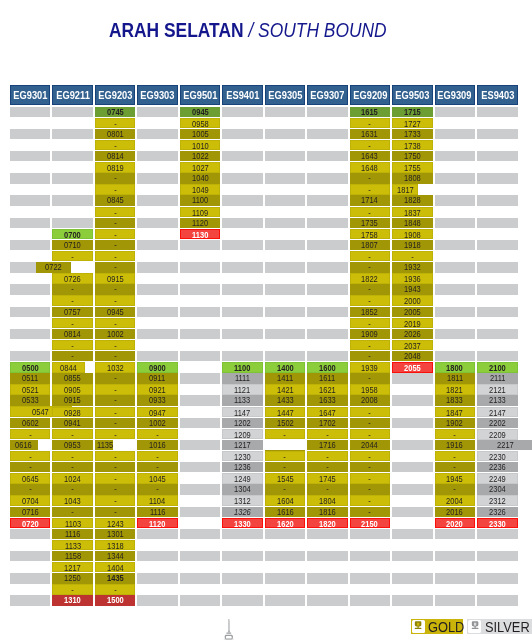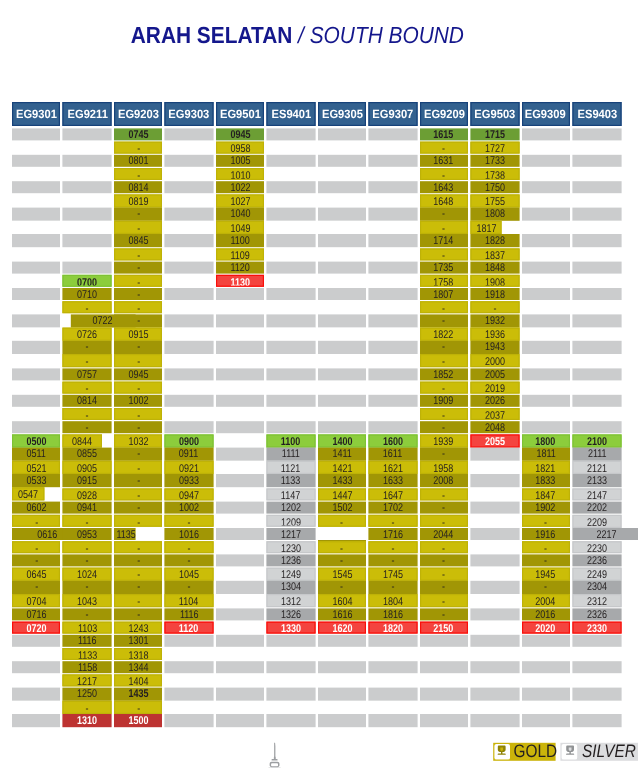--- a/index.html
+++ b/index.html
@@ -15,21 +15,21 @@
   .cell{position:absolute;box-sizing:border-box;height:10.4px;font-size:9.4px;text-align:center;line-height:10.4px;color:#231f20;white-space:nowrap;overflow:hidden;}
   .cell>span{display:inline-block;transform:scaleX(0.80);}
   .e0{background:var(--c-e0,#cbcccd);} .e1{background:#ffffff;}
   .y0{background:var(--c-y0,#a19605);} .y1{background:var(--c-y1,#cbbd08);border:1px solid #bfb207;}
   .g0{background:var(--c-g0,#6c9e34);font-weight:bold;} .g1{background:var(--c-g1,#8ccd3c);font-weight:bold;border:1px solid #7ec235;}
   .r0{background:var(--c-r0,#bd3331);color:#fff;font-weight:bold;} .r1{background:var(--c-r1,#f4443f);color:#fff;font-weight:bold;border:1px solid #fa0f0a;}
   .s0{background:var(--c-s0,#a7a9ab);} .s1{background:var(--c-s1,#d1d3d4);border:1px solid #c6c8ca;}
   #legend{position:absolute;left:410.7px;top:619px;display:flex;gap:4.3px;}
   .badge{display:flex;align-items:center;height:15px;padding:0 0 0 1.0px;overflow:visible;font-size:15px;font-weight:normal;box-sizing:border-box;}
   .badge .lb{display:inline-block;transform:scaleX(0.855);transform-origin:left center;}
-  .gold{width:52.3px;} .silver{width:66px;font-style:italic;}
+  .gold{width:52.3px;} .silver{width:66px;}
   .badge .lb{white-space:nowrap;}
   .gold{background:var(--c-gold,#cbb40a);color:#231f20;}
   .silver{background:var(--c-silver,#dcdddf);color:#231f20;}
   
   .badge .ic{width:13px;height:12.7px;background:#fff;border-radius:1.6px;margin:1.4px 3.6px 0 0;display:flex;align-items:flex-start;justify-content:center;flex:none;align-self:flex-start;}
   #tower{position:absolute;left:220.2px;top:617.4px;width:18px;height:24px;overflow:hidden;}
 </style>
 </head>
 <body>
 
@@ -210,21 +210,21 @@
       <div class="cell e1" style="left: 127.41px; top: 165.83px; width: 40.5px;"></div>
       <div class="cell e1" style="left: 169.88px; top: 165.83px; width: 40.5px;"></div>
       <div class="cell e1" style="left: 212.35px; top: 165.83px; width: 40.5px;"></div>
       <div class="cell e1" style="left: 254.82px; top: 165.83px; width: 40.5px;"></div>
       <div class="cell e1" style="left: 297.29px; top: 165.83px; width: 40.5px;"></div>
       <div class="cell y1" style="left: 339.76px; top: 165.83px; width: 40.5px;"><span>-</span></div>
       <div class="cell y1" style="left: 382.23px; top: 165.83px; width: 40.5px;"><span>-</span></div>
       <div class="cell e1" style="left: 424.7px; top: 165.83px; width: 40.5px;"></div>
       <div class="cell e1" style="left: 467.17px; top: 165.83px; width: 40.5px;"></div>
       <div class="cell e0" style="left: 0px; top: 176.94px; width: 40.5px;"></div>
-      <div class="cell y0" style="left: 49px; top: 176.94px; width: 54px;"><span>0722</span></div>
+      <div class="cell y0" style="left: 26px; top: 176.94px; width: 35px;"><span>0722</span></div>
       <div class="cell y0" style="left: 84.94px; top: 176.94px; width: 40.5px;"><span>-</span></div>
       <div class="cell e0" style="left: 127.41px; top: 176.94px; width: 40.5px;"></div>
       <div class="cell e0" style="left: 169.88px; top: 176.94px; width: 40.5px;"></div>
       <div class="cell e0" style="left: 212.35px; top: 176.94px; width: 40.5px;"></div>
       <div class="cell e0" style="left: 254.82px; top: 176.94px; width: 40.5px;"></div>
       <div class="cell e0" style="left: 297.29px; top: 176.94px; width: 40.5px;"></div>
       <div class="cell y0" style="left: 339.76px; top: 176.94px; width: 40.5px;"><span>-</span></div>
       <div class="cell y0" style="left: 382.23px; top: 176.94px; width: 40.5px;"><span>1932</span></div>
       <div class="cell e0" style="left: 424.7px; top: 176.94px; width: 40.5px;"></div>
       <div class="cell e0" style="left: 467.17px; top: 176.94px; width: 40.5px;"></div>
@@ -365,21 +365,21 @@
       <div class="cell y0" style="left: 84.94px; top: 310.26px; width: 40.5px;"><span>-</span></div>
       <div class="cell y0" style="left: 127.41px; top: 310.26px; width: 40.5px;"><span>0933</span></div>
       <div class="cell e0" style="left: 169.88px; top: 310.26px; width: 40.5px;"></div>
       <div class="cell s0" style="left: 212.35px; top: 310.26px; width: 40.5px;"><span>1133</span></div>
       <div class="cell y0" style="left: 254.82px; top: 310.26px; width: 40.5px;"><span>1433</span></div>
       <div class="cell y0" style="left: 297.29px; top: 310.26px; width: 40.5px;"><span>1633</span></div>
       <div class="cell y0" style="left: 339.76px; top: 310.26px; width: 40.5px;"><span>2008</span></div>
       <div class="cell e0" style="left: 382.23px; top: 310.26px; width: 40.5px;"></div>
       <div class="cell y0" style="left: 424.7px; top: 310.26px; width: 40.5px;"><span>1833</span></div>
       <div class="cell s0" style="left: 467.17px; top: 310.26px; width: 40.5px;"><span>2133</span></div>
-      <div class="cell y1" style="left: 0px; top: 321px; width: 27px;"><span>0547</span></div>
+      <div class="cell y1" style="left: 0px; top: 321px; width: 62px;"><span>0547</span></div>
       <div class="cell y1" style="left: 42.47px; top: 321.37px; width: 40.5px;"><span>0928</span></div>
       <div class="cell y1" style="left: 84.94px; top: 321.37px; width: 40.5px;"><span>-</span></div>
       <div class="cell y1" style="left: 127.41px; top: 321.37px; width: 40.5px;"><span>0947</span></div>
       <div class="cell e1" style="left: 169.88px; top: 321.37px; width: 40.5px;"></div>
       <div class="cell s1" style="left: 212.35px; top: 321.37px; width: 40.5px;"><span>1147</span></div>
       <div class="cell y1" style="left: 254.82px; top: 321.37px; width: 40.5px;"><span>1447</span></div>
       <div class="cell y1" style="left: 297.29px; top: 321.37px; width: 40.5px;"><span>1647</span></div>
       <div class="cell y1" style="left: 339.76px; top: 321.37px; width: 40.5px;"><span>-</span></div>
       <div class="cell e1" style="left: 382.23px; top: 321.37px; width: 40.5px;"></div>
       <div class="cell y1" style="left: 424.7px; top: 321.37px; width: 40.5px;"><span>1847</span></div>
@@ -401,21 +401,21 @@
       <div class="cell y1" style="left: 84.94px; top: 343.59px; width: 40.5px;"><span>-</span></div>
       <div class="cell y1" style="left: 127.41px; top: 343.59px; width: 40.5px;"><span>-</span></div>
       <div class="cell e1" style="left: 169.88px; top: 343.59px; width: 40.5px;"></div>
       <div class="cell s1" style="left: 212.35px; top: 343.59px; width: 40.5px;"><span>1209</span></div>
       <div class="cell y1" style="left: 254.82px; top: 343.59px; width: 40.5px;"><span>-</span></div>
       <div class="cell y1" style="left: 297.29px; top: 343.59px; width: 40.5px;"><span>-</span></div>
       <div class="cell y1" style="left: 339.76px; top: 343.59px; width: 40.5px;"><span>-</span></div>
       <div class="cell e1" style="left: 382.23px; top: 343.59px; width: 40.5px;"></div>
       <div class="cell y1" style="left: 424.7px; top: 343.59px; width: 40.5px;"><span>-</span></div>
       <div class="cell s1" style="left: 467.17px; top: 344px; width: 41px;"><span>2209</span></div>
-      <div class="cell y0" style="left: 0px; top: 354.7px; width: 59px;"><span>0616</span></div>
+      <div class="cell y0" style="left: 0px; top: 354.7px; width: 28px;"><span>0616</span></div>
       <div class="cell y0" style="left: 42.47px; top: 354.7px; width: 40.5px;"><span>0953</span></div>
       <div class="cell y0" style="left: 84.94px; top: 354.7px; width: 18px;"><span>1135</span></div>
       <div class="cell y0" style="left: 127.41px; top: 354.7px; width: 40.5px;"><span>1016</span></div>
       <div class="cell e0" style="left: 169.88px; top: 354.7px; width: 40.5px;"></div>
       <div class="cell s0" style="left: 212.35px; top: 354.7px; width: 40.5px;"><span>1217</span></div>
       <div class="cell y0" style="left: 254.82px; top: 354.7px; width: 40.5px; margin-top: 10px;"><span>1516</span></div>
       <div class="cell y0" style="left: 297.29px; top: 354.7px; width: 40.5px;"><span>1716</span></div>
       <div class="cell y0" style="left: 339.76px; top: 354.7px; width: 40.5px;"><span>2044</span></div>
       <div class="cell e0" style="left: 382.23px; top: 354.7px; width: 40.5px;"></div>
       <div class="cell y0" style="left: 424.7px; top: 354.7px; width: 40.5px;"><span>1916</span></div>
@@ -478,21 +478,21 @@
       <div class="cell y1" style="left: 297.29px; top: 410.25px; width: 40.5px;"><span>1804</span></div>
       <div class="cell y1" style="left: 339.76px; top: 410.25px; width: 40.5px;"><span>-</span></div>
       <div class="cell e1" style="left: 382.23px; top: 410.25px; width: 40.5px;"></div>
       <div class="cell y1" style="left: 424.7px; top: 410.25px; width: 40.5px;"><span>2004</span></div>
       <div class="cell s1" style="left: 467.17px; top: 410.25px; width: 40.5px;"><span>2312</span></div>
       <div class="cell y0" style="left: 0px; top: 421.36px; width: 40.5px;"><span>0716</span></div>
       <div class="cell y0" style="left: 42.47px; top: 421.36px; width: 40.5px;"><span>-</span></div>
       <div class="cell y0" style="left: 84.94px; top: 421.36px; width: 40.5px;"><span>-</span></div>
       <div class="cell y0" style="left: 127.41px; top: 421.36px; width: 40.5px;"><span>1116</span></div>
       <div class="cell e0" style="left: 169.88px; top: 421.36px; width: 40.5px;"></div>
-      <div class="cell s0" style="left: 212.35px; top: 421.36px; width: 40.5px;"><span>1326</span></div>
+      <div class="cell s0" style="left: 212.35px; top: 421.36px; width: 40.5px; font-style: italic;"><span>1326</span></div>
       <div class="cell y0" style="left: 254.82px; top: 421.36px; width: 40.5px;"><span>1616</span></div>
       <div class="cell y0" style="left: 297.29px; top: 421.36px; width: 40.5px;"><span>1816</span></div>
       <div class="cell y0" style="left: 339.76px; top: 421.36px; width: 40.5px;"><span>-</span></div>
       <div class="cell e0" style="left: 382.23px; top: 421.36px; width: 40.5px;"></div>
       <div class="cell y0" style="left: 424.7px; top: 421.36px; width: 40.5px;"><span>2016</span></div>
       <div class="cell s0" style="left: 467.17px; top: 421.36px; width: 40.5px;"><span>2326</span></div>
       <div class="cell r1" style="left: 0px; top: 432.47px; width: 40.5px;"><span>0720</span></div>
       <div class="cell y1" style="left: 42.47px; top: 432.47px; width: 40.5px;"><span>1103</span></div>
       <div class="cell y1" style="left: 84.94px; top: 432.47px; width: 40.5px;"><span>1243</span></div>
       <div class="cell r1" style="left: 127.41px; top: 432.47px; width: 40.5px;"><span>1120</span></div>

